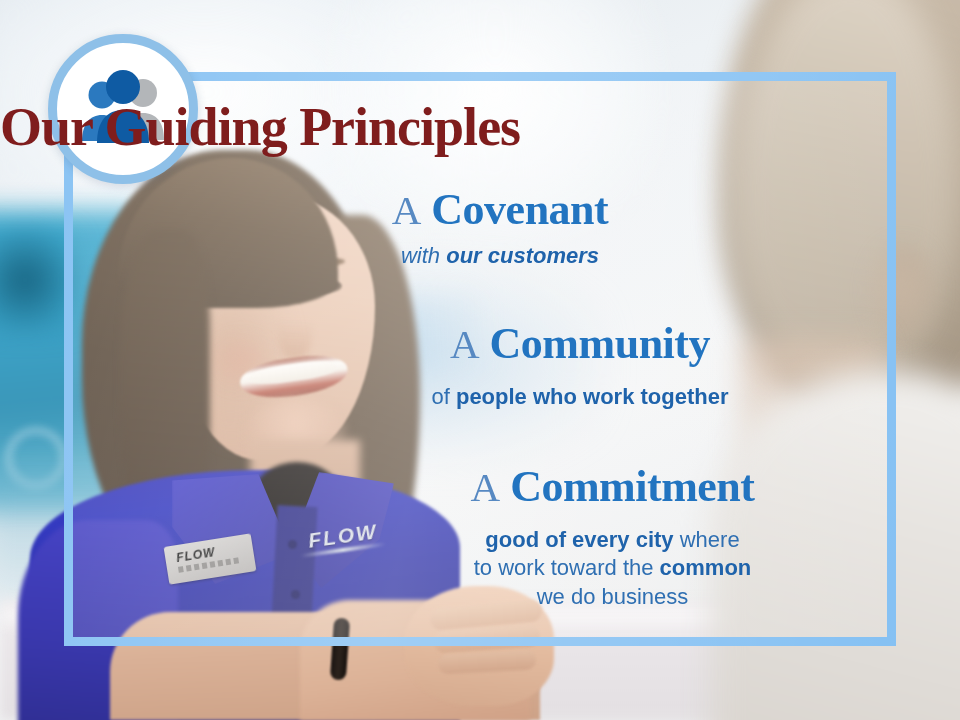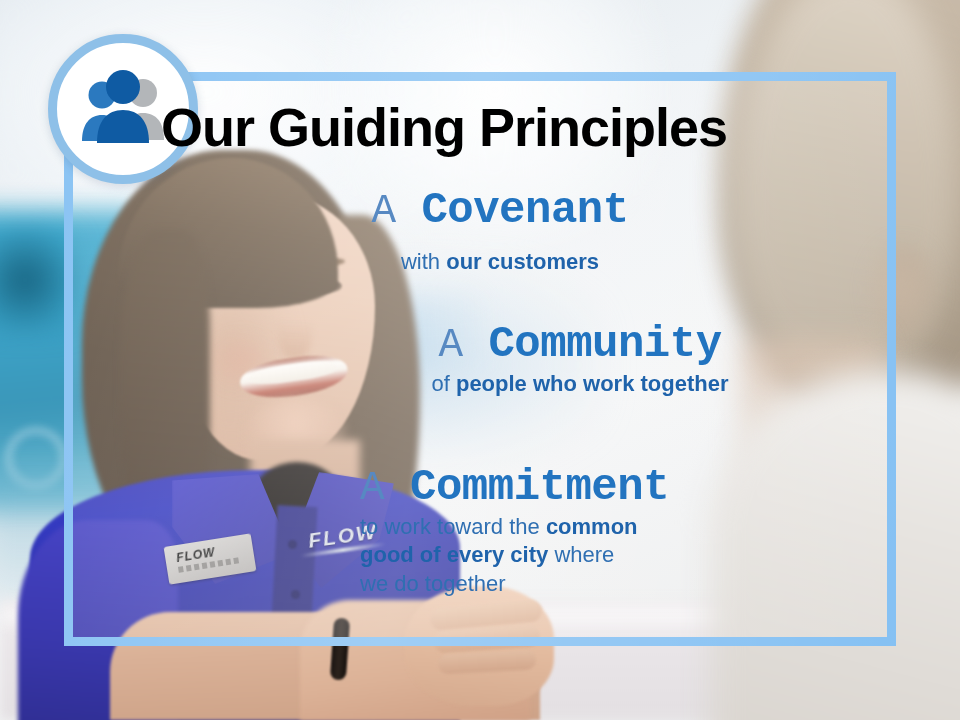--- a/index.html
+++ b/index.html
@@ -187,41 +187,41 @@
     background:#ffffff; border:9px solid #8ec0e8; box-shadow:0 2px 10px rgba(40,70,110,.18); }
   .icon-people { position:absolute; left:28px; top:34px; width:94px; height:80px; }
 
   
   .frame { position:absolute; left:64px; top:72px; width:832px; height:574px;
     border:9px solid #7ebdf2; }
 
   
   .text-wrap { position:absolute; left:0; top:0; width:960px; height:720px; }
 
-  .title { position:absolute; left:0; top:96px; width:888px; text-align:center;
-    font-size:54px; font-weight:bold; color:#000000; letter-spacing:-1px;
-    font-family:Liberation Sans, sans-serif; }
+  .title { position:absolute; left:0; top:96px; width:888px; 
+    font-size:54px; font-weight:bold; color:#7f1d1d; letter-spacing:-1px;
+    font-family:Liberation Serif, serif; }
 
   .blk { position:absolute; }
 
   .lead { font-weight:normal; color:#4a7fbd; }
   .hdr { font-size:44px; font-weight:bold; color:#2274c0; letter-spacing:-.5px; line-height:1.02;
-    font-family:Liberation Mono, monospace; }
+    font-family:Liberation Serif, serif; }
   .hdr .lead { font-size:41px; font-weight:normal; color:#5789c2; }
 
   .sub { font-size:22px; color:#2f6fb2; line-height:1.3; font-family:"Liberation Sans", sans-serif; }
   .sub b { font-weight:bold; color:#1f63ab; }
 
   .blk-covenant   { left:240px; top:188px; width:520px; text-align:center; }
   .blk-community  { left:300px; top:322px; width:560px; text-align:center; }
-  .blk-commitment { left:360px; top:465px; width:545px; text-align:left; }
+  .blk-commitment { left:340px; top:465px; width:545px; text-align:center; }
 
   .sub-row { display:block; }
-  .m-top-8 { margin-top:15px; }
-  .m-top-10 { margin-top:3px; }
+  .m-top-8 { margin-top:9px;font-style:italic; }
+  .m-top-10 { margin-top:16px; }
 
   
   .sheen { position:absolute; left:64px; top:72px; width:832px; height:574px;
     background:linear-gradient(100deg, rgba(255,255,255,.10) 0%, rgba(255,255,255,.26) 45%, rgba(255,255,255,.06) 100%);
     pointer-events:none; }
 </style>
 </head>
 <body>
 
 <div class="stage">
@@ -331,20 +331,20 @@
         <span class="sub-row"><span>of </span><b>people who work together</b></span>
       </div>
     </div>
 
     <div class="blk blk-commitment">
       <div class="hdr">
         <span class="lead">A</span>
         <span>Commitment</span>
       </div>
       <div class="sub m-top-10">
+        <span class="sub-row"><b>good of every city</b><span> where</span></span>
         <span class="sub-row"><span>to work toward the </span><b>common</b></span>
-        <span class="sub-row"><b>good of every city</b><span> where</span></span>
-        <span class="sub-row"><span>we do together</span></span>
+        <span class="sub-row"><span>we do business</span></span>
       </div>
     </div>
 
   </div>
 </div>
 
 </body></html>

